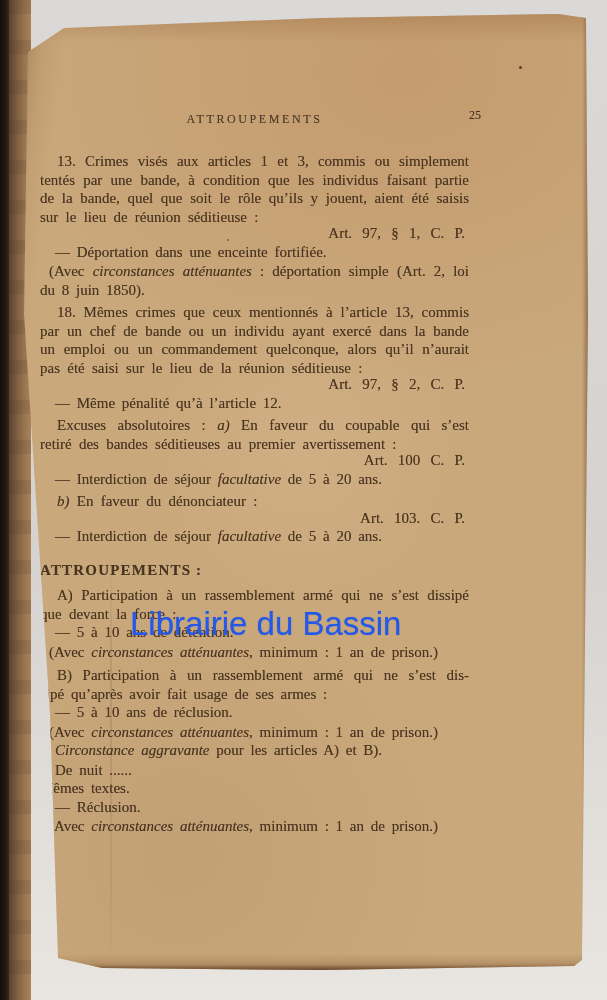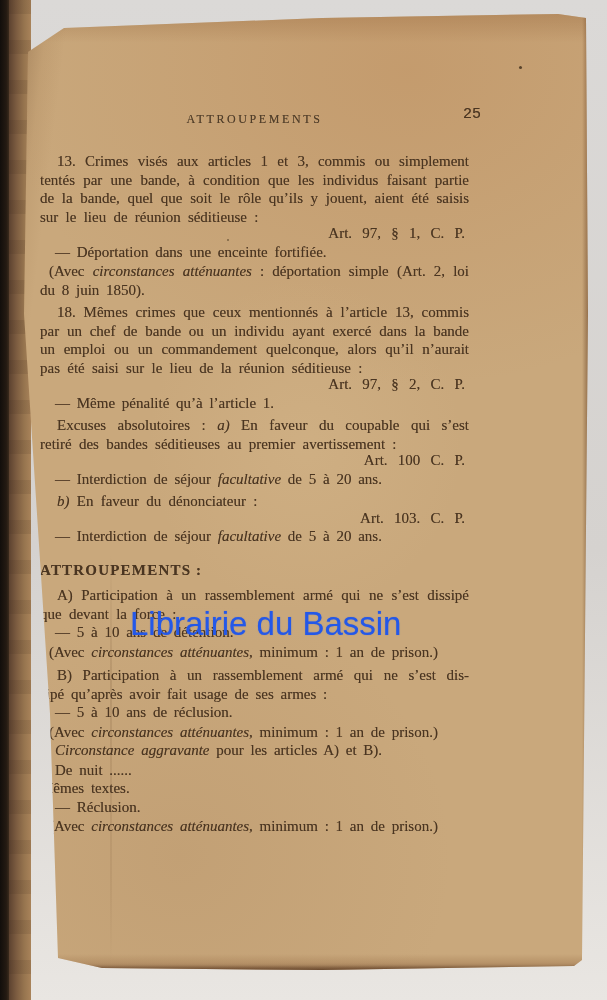--- a/index.html
+++ b/index.html
@@ -47,21 +47,21 @@
   .content {
     position:absolute; left:18px; top:0; width:429px; padding-top:96px;
     color:#4a3521; font-size:15px; line-height:18.5px;
     text-shadow:0 0 0.5px rgba(74,53,33,0.55);
   }
   .header-row { position:relative; height:19px; margin-bottom:23px; }
   .header-title {
     position:absolute; left:0; right:0; text-align:center;
     font-size:12px; letter-spacing:2.6px; color:#503e2a;
   }
-  .page-number { position:absolute; right:-12px; top:-4px; font-size:15px;font-family:Liberation Mono, monospace; }
+  .page-number { position:absolute; right:-12px; top:-4px; font-size:12px; }
   .paragraphs p { margin:0; }
   .p-para  { text-align:justify; text-indent:17px; margin-top:4px !important; word-spacing:3.5px; }
   .p-jline { text-align:justify; text-align-last:justify; text-indent:17px; margin-top:5px !important; }
   .p-plain { word-spacing:3px; }
   .p-art   { text-align:right; padding-right:4px; word-spacing:6.5px; margin-top:-2px !important; }
   .p-dash  { text-indent:15px; word-spacing:3px; margin-top:0px !important; }
   .p-note  { text-align:justify; text-indent:9px; word-spacing:3px; margin-top:1px !important; }
   .p-heading { font-weight:bold; letter-spacing:1.2px; margin-top:15px !important; margin-bottom:7px !important; }
   .p-cols  { display:flex; justify-content:space-between; margin-top:1px !important; word-spacing:3px;flex-direction:column; }
   .p-cols .col-left { padding-left:15px; }
@@ -89,21 +89,21 @@
       <span class="header-title">ATTROUPEMENTS</span>
       <span class="page-number">25</span>
     </div>
     <div class="paragraphs">
         <p class="p-para"><span>13. Crimes visés aux articles 1 et 3, commis ou simplement tentés par une bande, à condition que les individus faisant partie de la bande, quel que soit le rôle qu’ils y jouent, aient été saisis sur le lieu de réunion séditieuse :</span></p>
         <p class="p-art"><span>Art. 97, § 1, C. P.</span></p>
         <p class="p-dash"><span>— Déportation dans une enceinte fortifiée.</span></p>
         <p class="p-note"><span>(Avec </span><em>circonstances atténuantes</em><span> : déportation simple (Art. 2, loi du 8 juin 1850).</span></p>
         <p class="p-para"><span>18. Mêmes crimes que ceux mentionnés à l’article 13, commis par un chef de bande ou un individu ayant exercé dans la bande un emploi ou un commandement quelconque, alors qu’il n’aurait pas été saisi sur le lieu de la réunion séditieuse :</span></p>
         <p class="p-art"><span>Art. 97, § 2, C. P.</span></p>
-        <p class="p-dash"><span>— Même pénalité qu’à l’article 1.</span></p>
+        <p class="p-dash"><span>— Même pénalité qu’à l’article 12.</span></p>
         <p class="p-para"><span>Excuses absolutoires : </span><em>a)</em><span> En faveur du coupable qui s’est retiré des bandes séditieuses au premier avertissement :</span></p>
         <p class="p-art"><span>Art. 100 C. P.</span></p>
         <p class="p-dash"><span>— Interdiction de séjour </span><em>facultative</em><span> de 5 à 20 ans.</span></p>
         <p class="p-para"><em>b)</em><span> En faveur du dénonciateur :</span></p>
         <p class="p-art"><span>Art. 103. C. P.</span></p>
         <p class="p-dash"><span>— Interdiction de séjour </span><em>facultative</em><span> de 5 à 20 ans.</span></p>
         <p class="p-heading"><span>ATTROUPEMENTS :</span></p>
         <p class="p-para"><span>A) Participation à un rassemblement armé qui ne s’est dissipé que devant la force :</span></p>
         <p class="p-dash"><span>— 5 à 10 ans de détention.</span></p>
         <p class="p-note"><span>(Avec </span><em>circonstances atténuantes</em><span>, minimum : 1 an de prison.)</span></p>

